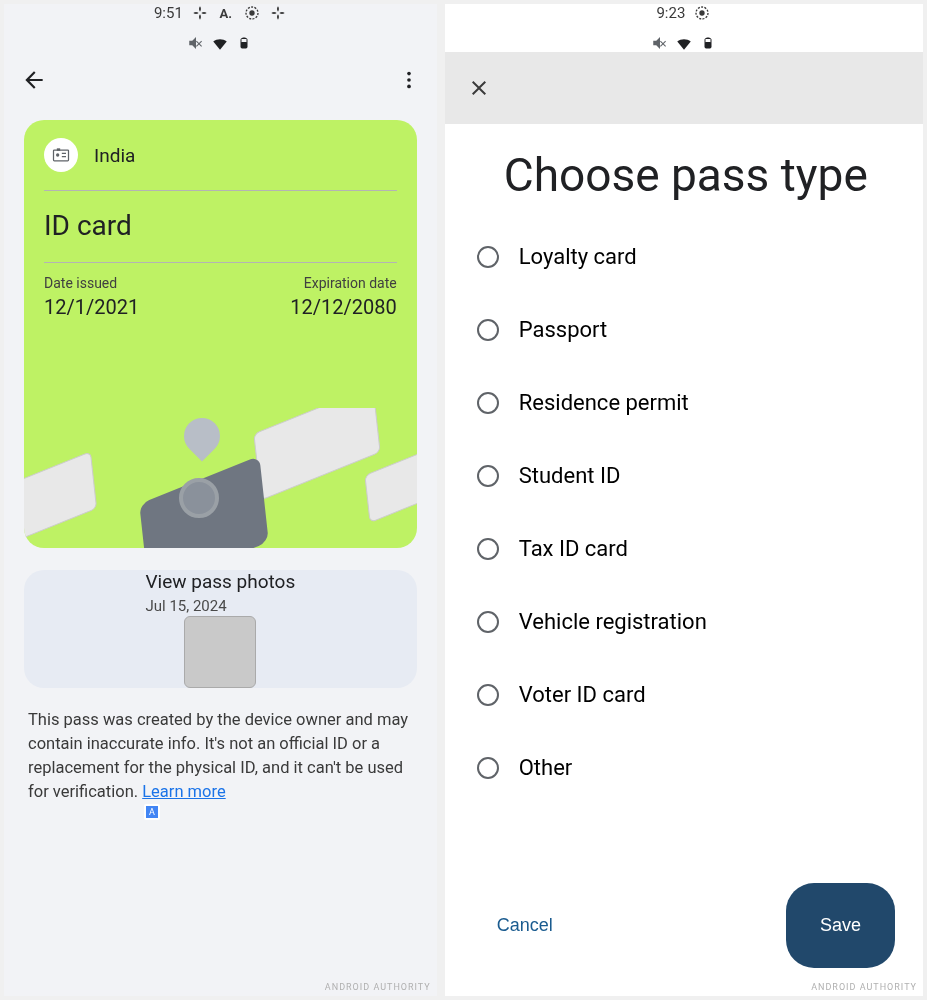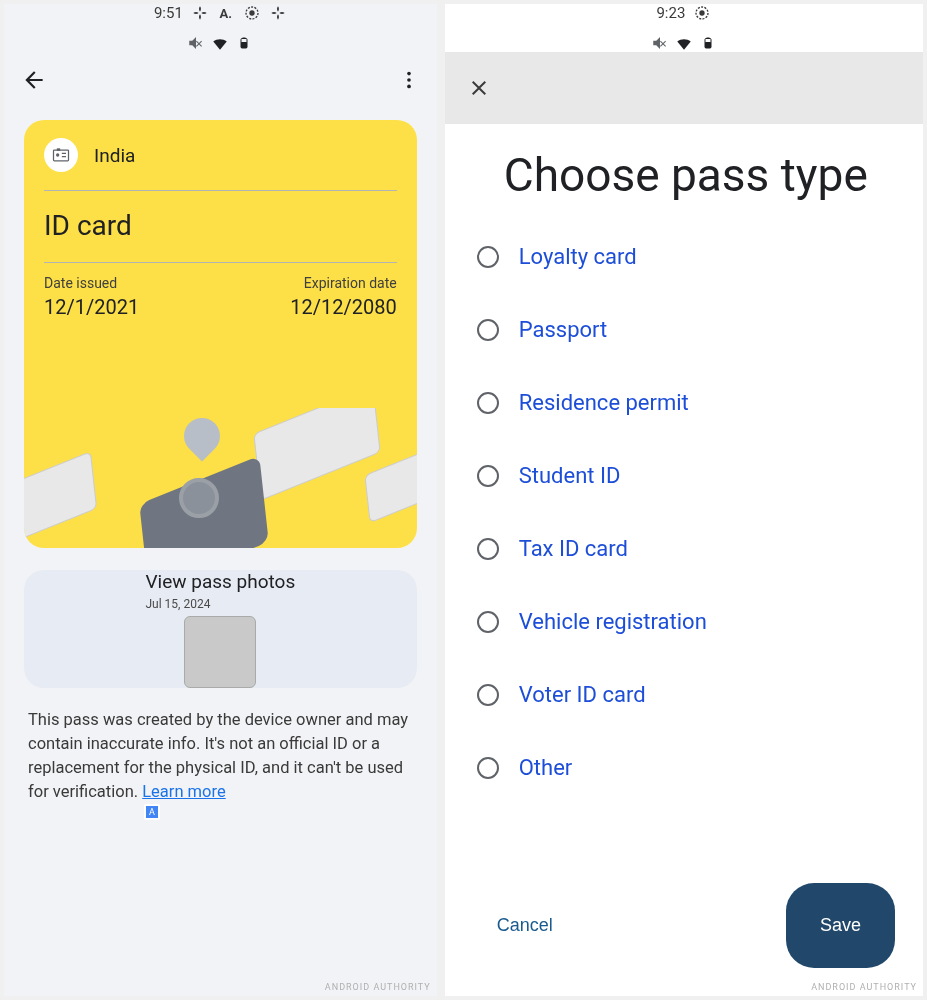--- a/index.html
+++ b/index.html
@@ -45,21 +45,21 @@
     align-items: center;
     justify-content: space-between;
     padding: 0 16px;
   }
   .nav-icon { width: 28px; height: 28px; display:flex; align-items:center; justify-content:center; cursor:pointer; }
   .more-icon { width: 24px; height: 24px; display:flex; align-items:center; justify-content:center; cursor:pointer; }
 
   
   .card {
     margin: 12px 20px 0 20px;
-    background: #fde047;
+    background: #bef264;
     border-radius: 20px;
     overflow: hidden;
     position: relative;
     height: 428px;
   }
   .card-header {
     display: flex;
     align-items: center;
     gap: 16px;
     padding: 18px 20px;
@@ -107,21 +107,21 @@
     height: 118px;
     display:flex;
     align-items:center;
     justify-content:space-between;
     padding: 0 28px;
     cursor:pointer;
     flex-direction:column;
   }
   .photos-text { display:flex; flex-direction:column; gap:4px; }
   .photos-title { font-size:19px; color:#202124; }
-  .photos-date { font-size:12px; color:#4a4a4a; }
+  .photos-date { font-size:15px; color:#4a4a4a; }
   .photo-thumb { width:72px; height:72px; background:#c9c9c9; border:1px solid #aaa; border-radius:6px; }
 
   
   .disclaimer {
     margin: 20px 24px 0 24px;
     font-size: 16.5px;
     color:#3a3a3a;
     line-height:1.45;
   }
   .learn-more { color:#1a73e8; text-decoration:underline; cursor:pointer; }
@@ -156,21 +156,21 @@
     gap: 20px;
     padding: 24px 24px;
     cursor:pointer;
   }
   .radio-circle {
     width:22px; height:22px;
     border: 2.5px solid #5f6368;
     border-radius:50%;
     flex-shrink:0;
   }
-  .radio-label { font-size:22px; color:#1d4ed8;text-align:center; }
+  .radio-label { font-size:22px; color:#000000;text-align:center; }
   .bottom-bar {
     display:flex;
     justify-content:space-between;
     align-items:center;
     padding: 12px 28px 28px 40px;
   }
   .cancel-btn {
     background:none; border:none;
     color:#1a5b8f;
     font-size:18px;

